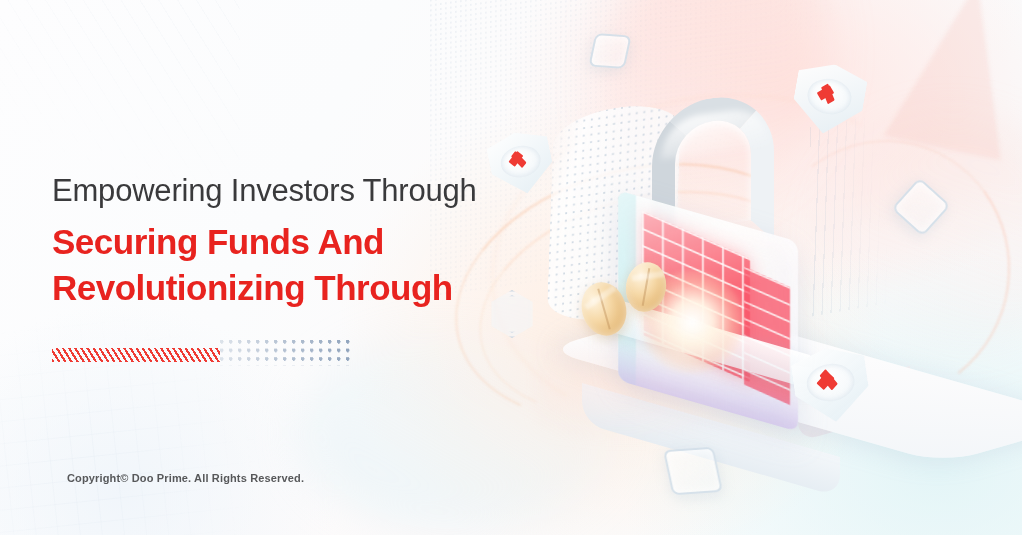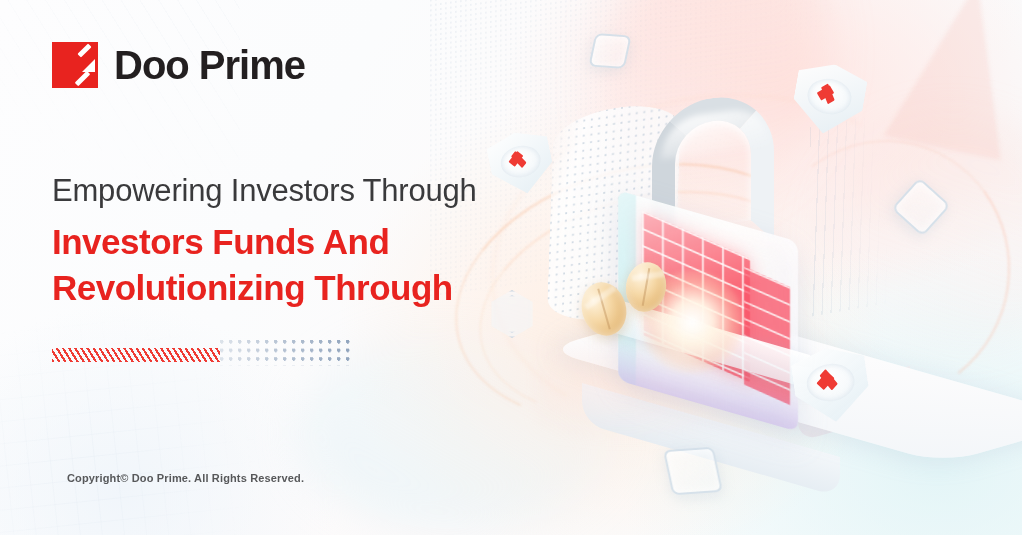--- a/index.html
+++ b/index.html
@@ -373,33 +373,24 @@
   <div class="bg-diag-lines"></div>
   <div class="bg-grid-left"></div>
   <div class="bg-mesh"></div>
   <div class="bg-tri"></div>
   <div class="bg-streak streak-a"></div>
   <div class="bg-streak streak-b"></div>
   <div class="bg-streak streak-c"></div>
 
   <div class="content">
 
-    <div class="logo-row">
-      <div class="logo-mark">
-        <span class="notch"></span>
-        <span class="slash-top"></span>
-        <span class="slash-mid"></span>
-        <span class="slash-bot"></span>
-      </div>
-      <div class="logo-text">Doo Prime</div>
-    </div>
 
     <div class="headline">
       <div class="line-1">Empowering Investors Through</div>
-      <div class="line-2">Investors Funds And</div>
+      <div class="line-2">Securing Funds And</div>
       <div class="line-3">Revolutionizing Through</div>
     </div>
 
     <div class="divider">
       <div class="hatch"></div>
       <div class="dots"></div>
     </div>
 
     <div class="copyright">Copyright© Doo Prime. All Rights Reserved.</div>
   </div>

